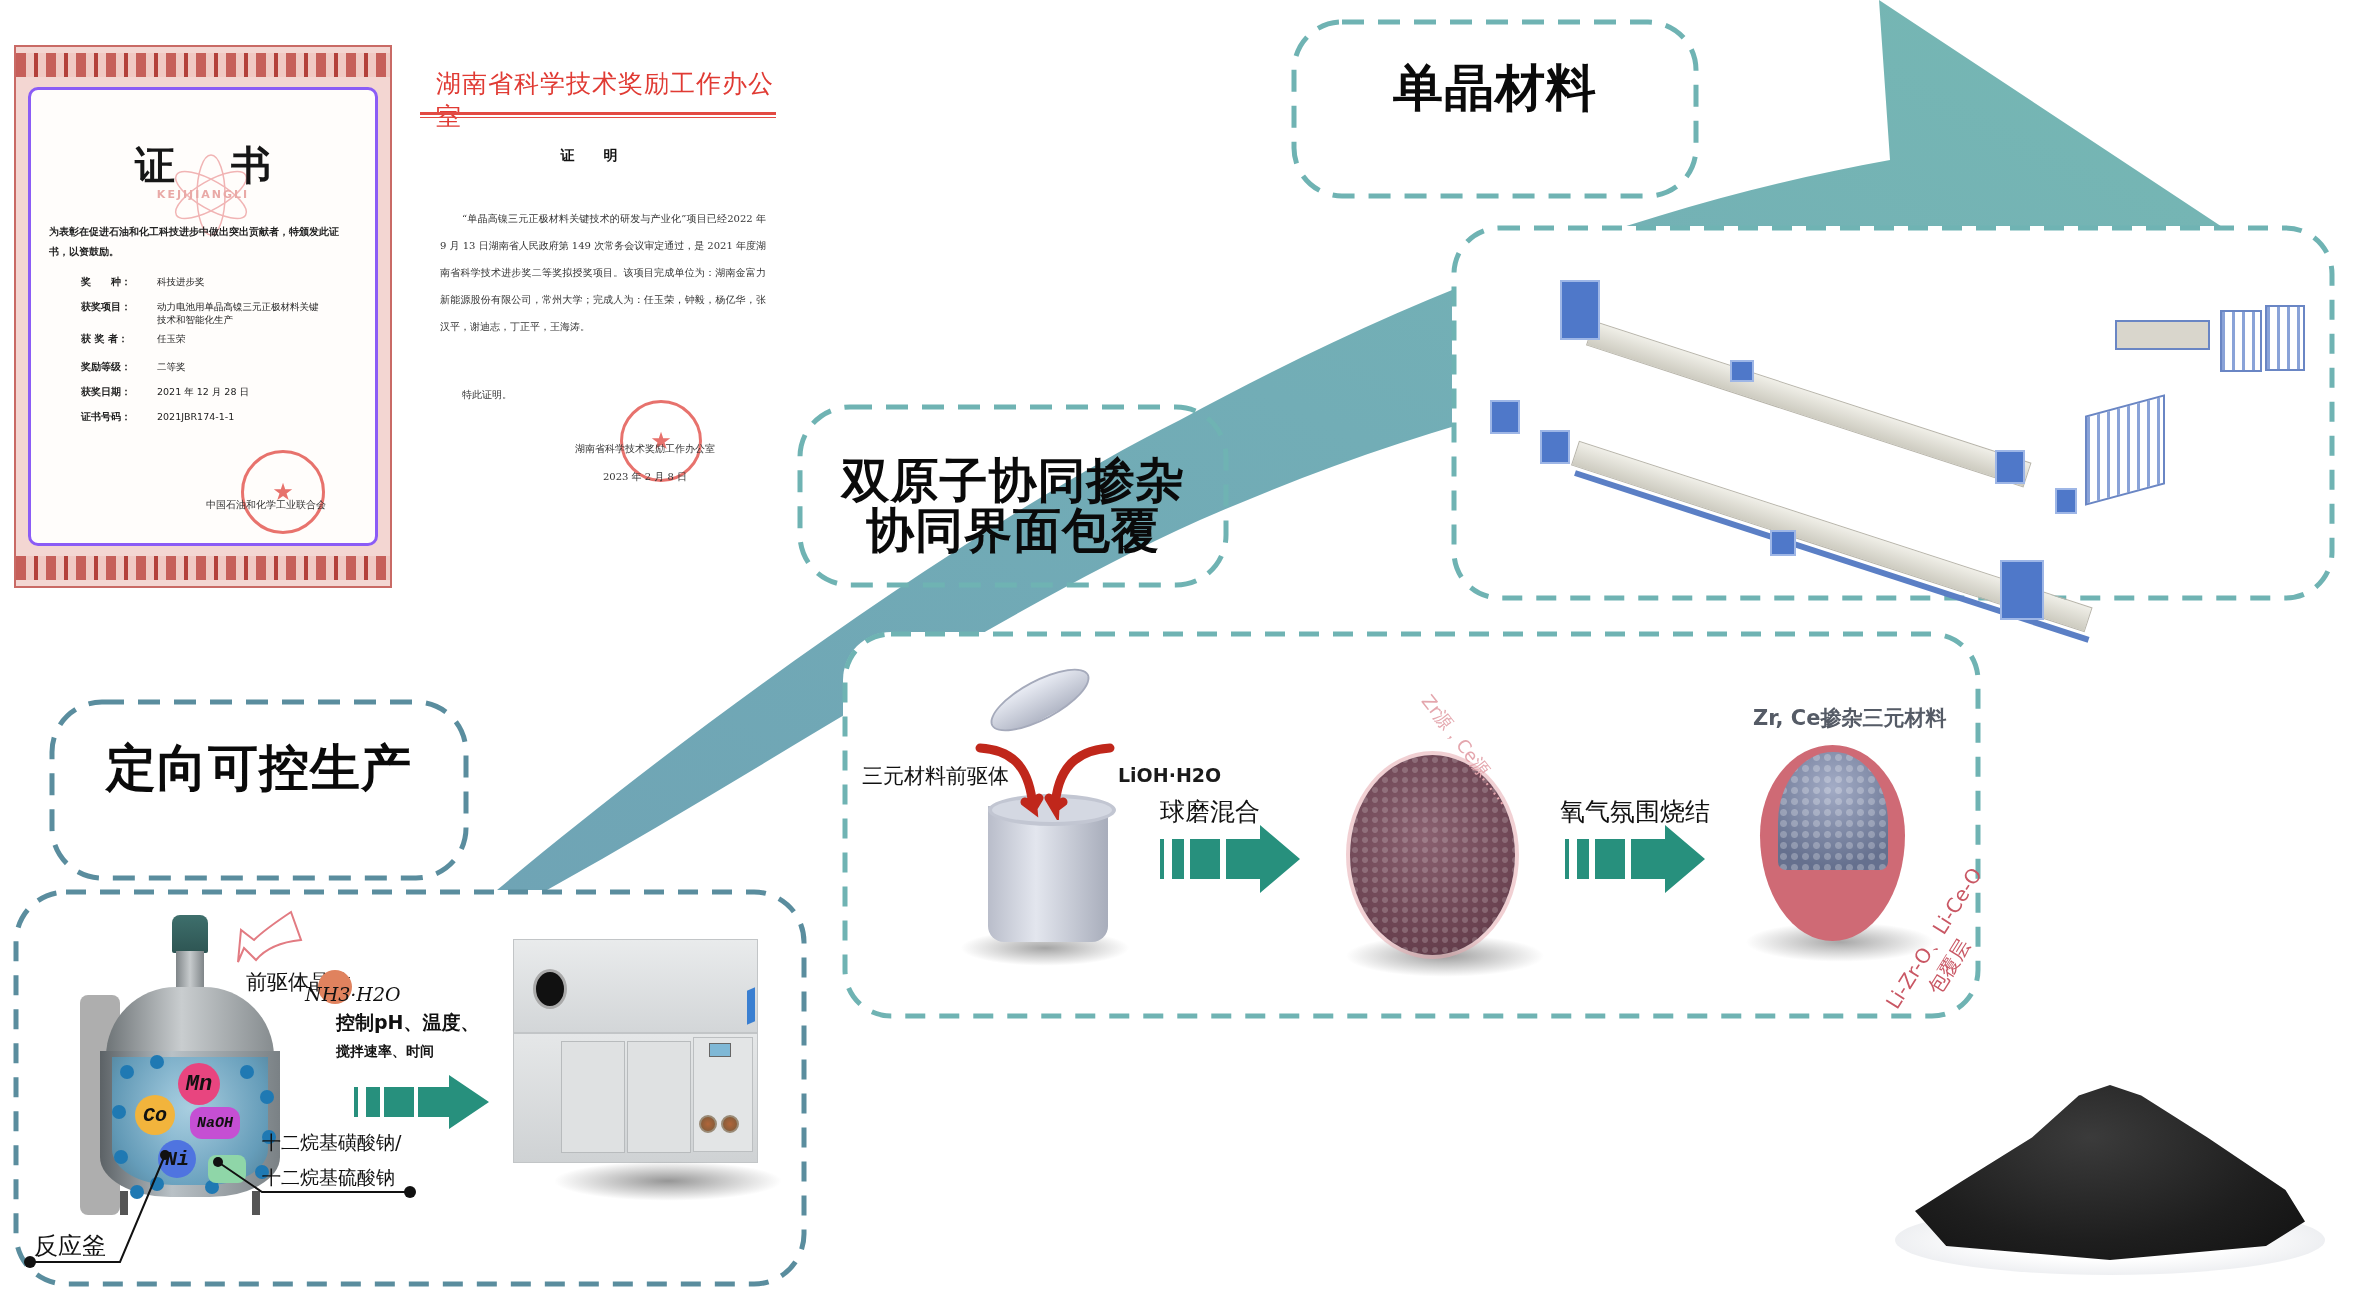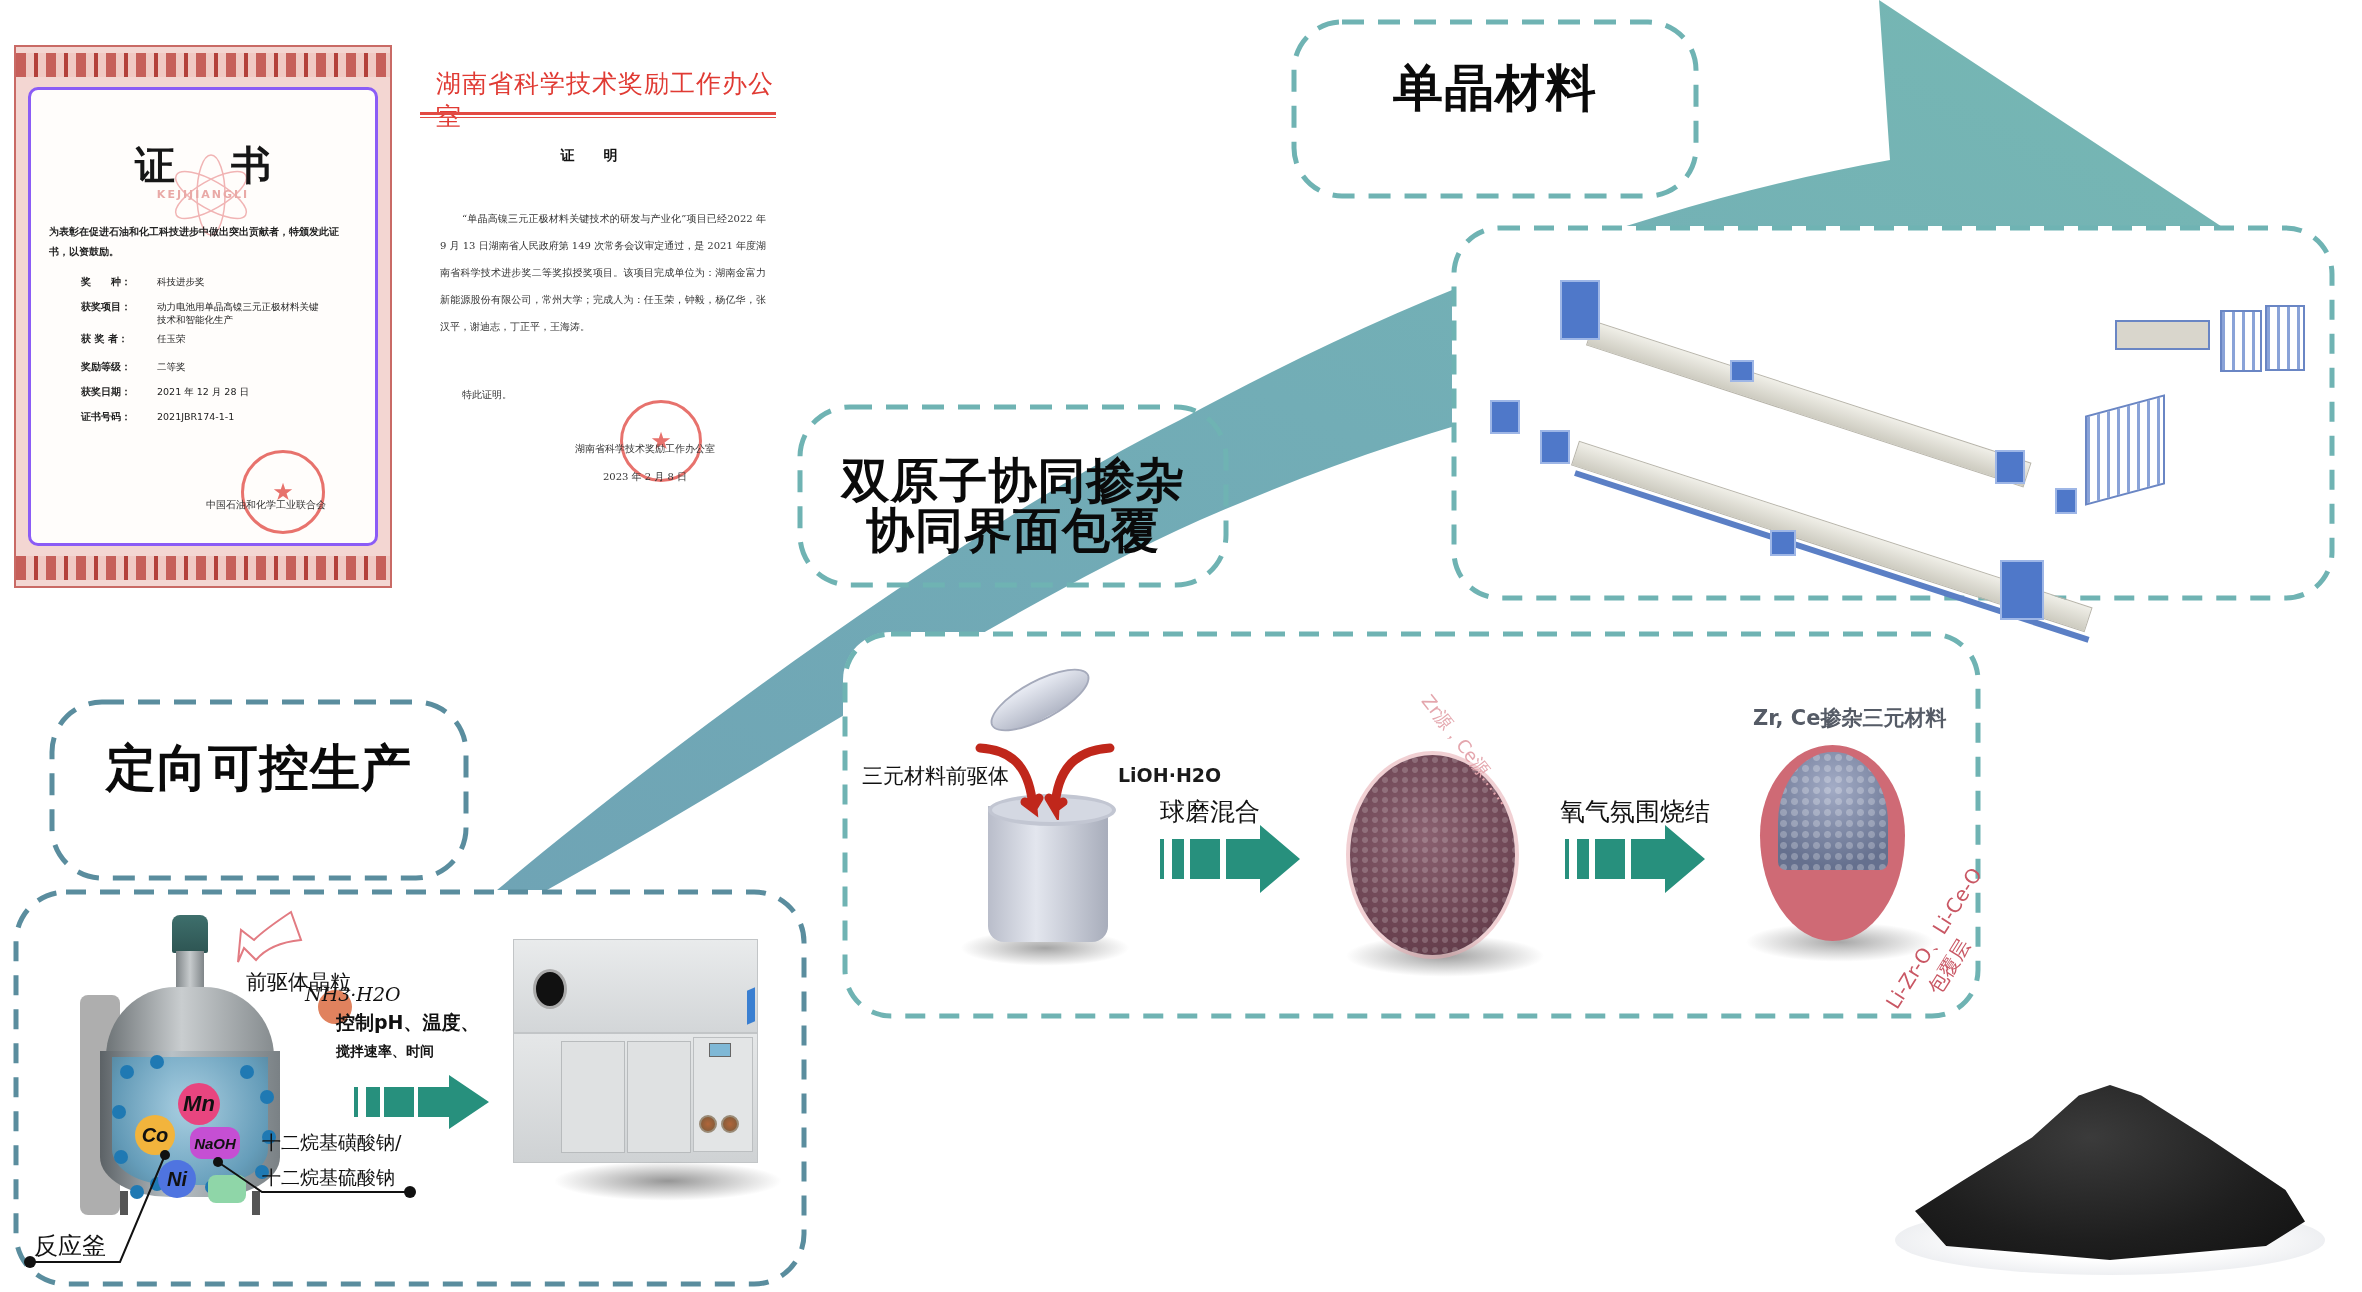--- a/index.html
+++ b/index.html
@@ -45,21 +45,21 @@
   
   .reactor { position: absolute; left: 90px; top: 915px; width: 200px; height: 300px; }
   .reactor .top-motor { position: absolute; left: 82px; top: 0; width: 36px; height: 38px; background: linear-gradient(#3e6f6c,#2e5553); border-radius: 8px 8px 2px 2px; }
   .reactor .neck { position: absolute; left: 86px; top: 36px; width: 28px; height: 40px; background: linear-gradient(90deg,#7f8588,#c7cbcd,#7f8588); }
   .reactor .dome { position: absolute; left: 16px; top: 72px; width: 168px; height: 70px; background: linear-gradient(90deg,#6e7477,#c9cdcf 45%,#868c8f); border-radius: 84px 84px 0 0; }
   .reactor .body { position: absolute; left: 10px; top: 136px; width: 180px; height: 146px; background: linear-gradient(90deg,#5c6266,#b9c1c6 40%,#7a8185); border-radius: 0 0 70px 70px / 0 0 40px 40px; }
   .reactor .liquid { position: absolute; left: 22px; top: 142px; width: 156px; height: 128px; background: radial-gradient(ellipse at 50% 40%, #a8d2e6, #5f9fc0 70%, #4a7f99); border-radius: 0 0 60px 60px / 0 0 36px 36px; opacity: 0.85; }
   .reactor .legs { position: absolute; left: 30px; top: 276px; width: 140px; height: 24px; border-left: 8px solid #555; border-right: 8px solid #555; }
   .reactor .shadow { position: absolute; left: -10px; top: 80px; width: 40px; height: 220px; background: #6b6b6b; opacity: 0.55; border-radius: 8px; }
   .dot { position: absolute; width: 14px; height: 14px; border-radius: 50%; background: #1f79b3; }
-  .ion { position: absolute; border-radius: 50%; display: flex; align-items: center; justify-content: center; font-family: Liberation Sans, sans-serif; font-style: italic; font-weight: bold; color: #111; margin-top: 20px; }
+  .ion { position: absolute; border-radius: 50%; display: flex; align-items: center; justify-content: center; font-family: Liberation Mono, monospace; font-style: italic; font-weight: bold; color: #111; }
 
   .small-txt { position: absolute; font-size: 20px; color: #111; white-space: nowrap; }
   .bold-txt { font-weight: bold; }
 
   
   .g-arrow { position: absolute; }
 
   
   .machine { position: absolute; left: 513px; top: 939px; width: 245px; height: 260px; }
   .machine .topcab { position: absolute; left: 0; top: 0; width: 245px; height: 94px; background: linear-gradient(#e9ebec,#d3d6d8); border: 1px solid #c2c5c7; }

